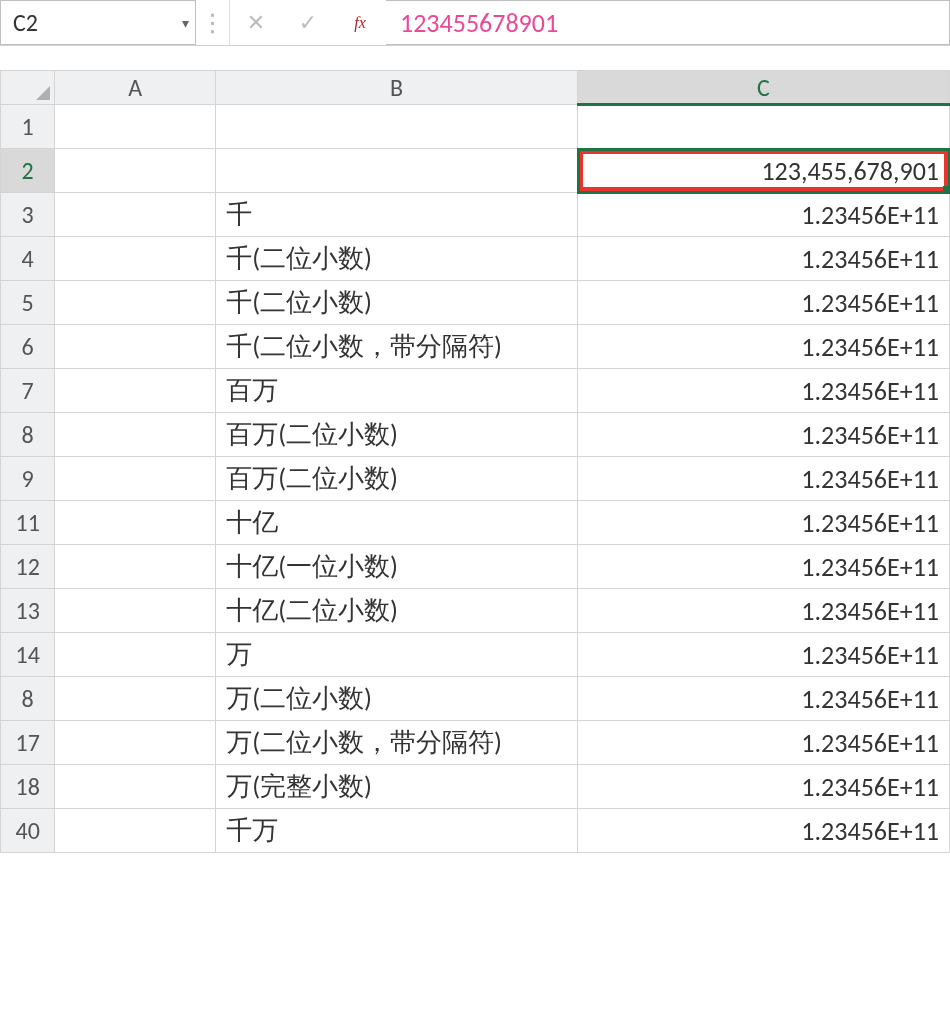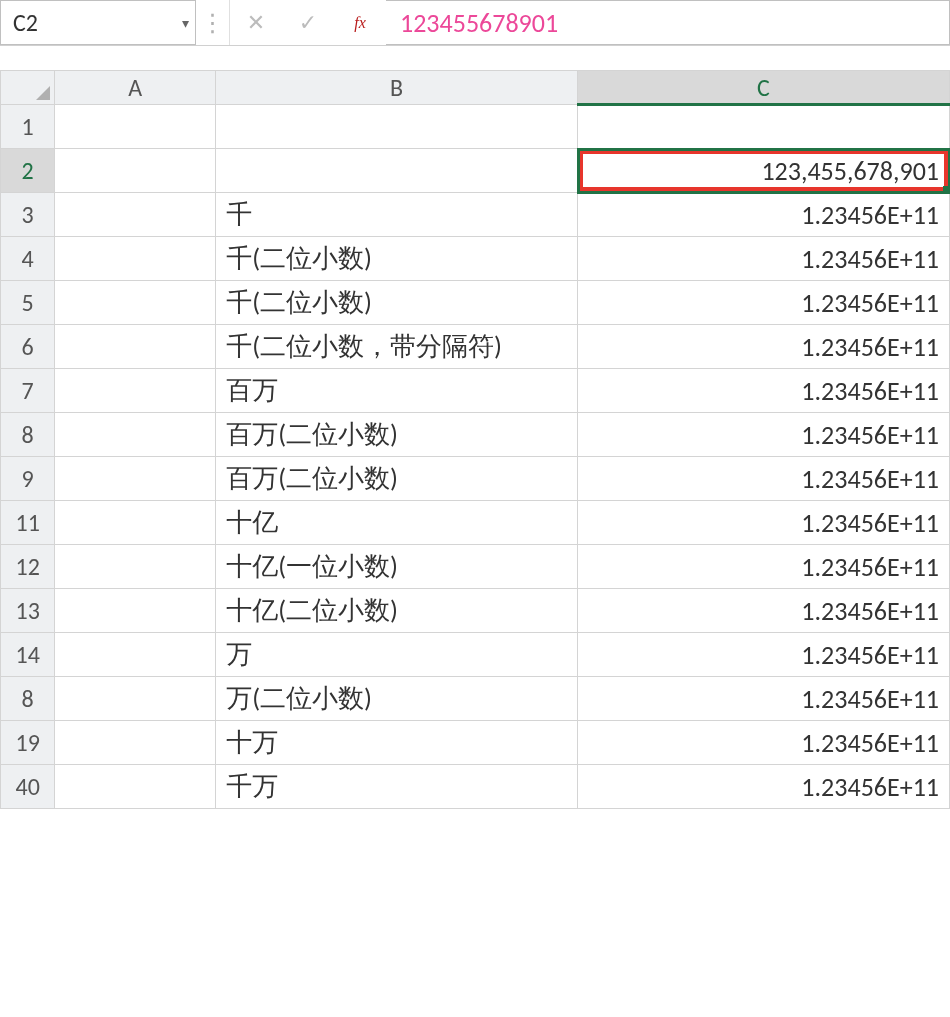--- a/index.html
+++ b/index.html
@@ -256,23 +256,29 @@
         <td class="col-B">万</td>
         <td class="col-C">1.23456E+11</td>
       </tr>
       <tr>
         <th>8</th>
         <td class="col-A"></td>
         <td class="col-B">万(二位小数)</td>
         <td class="col-C">1.23456E+11</td>
       </tr>
       <tr>
-        <th>19</th>
-        <td class="col-A"></td>
-        <td class="col-B">十万</td>
+        <th>17</th>
+        <td class="col-A"></td>
+        <td class="col-B">万(二位小数，带分隔符)</td>
+        <td class="col-C">1.23456E+11</td>
+      </tr>
+      <tr>
+        <th>18</th>
+        <td class="col-A"></td>
+        <td class="col-B">万(完整小数)</td>
         <td class="col-C">1.23456E+11</td>
       </tr>
       <tr>
         <th>40</th>
         <td class="col-A"></td>
         <td class="col-B">千万</td>
         <td class="col-C">1.23456E+11</td>
       </tr>
     </tbody>
 </table>

